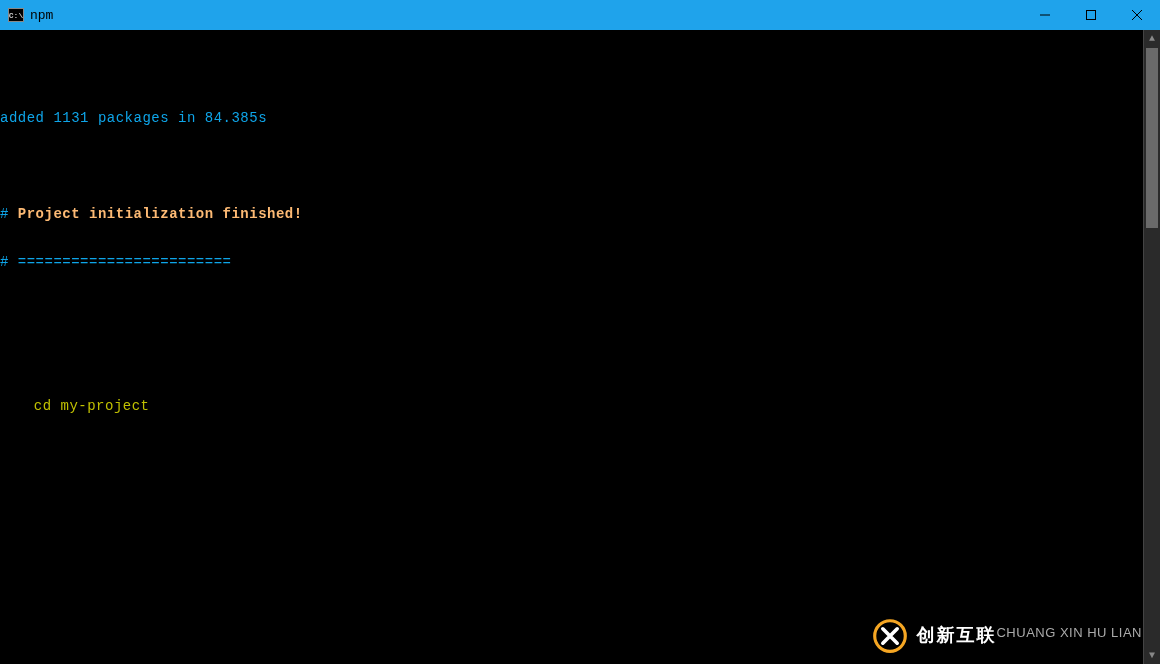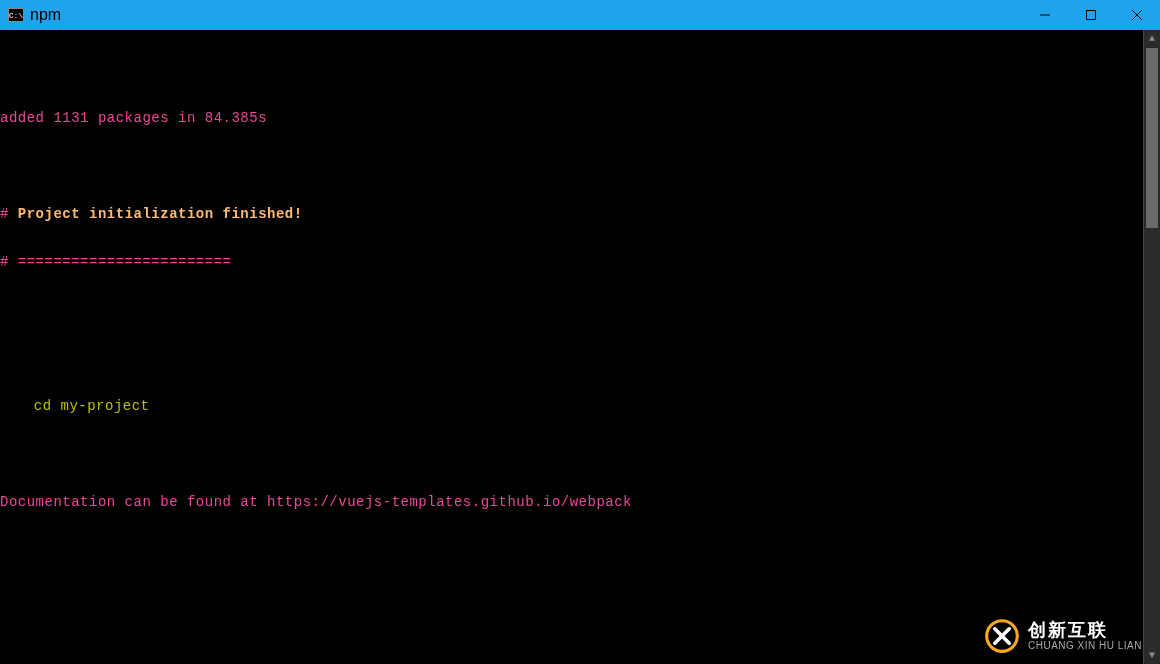--- a/index.html
+++ b/index.html
@@ -36,22 +36,22 @@
       color: #ccc;
       font-size: 8px;
       font-weight: bold;
       display: flex;
       align-items: center;
       justify-content: center;
       border: 1px solid #888;
     }
     .titlebar-text {
       color: #000;
-      font-size: 16px;
-      font-family: Liberation Sans, sans-serif;
+      font-size: 13px;
+      font-family: Liberation Mono, monospace;
     }
     .window-controls {
       display: flex;
       height: 100%;
     }
     .win-btn {
       width: 46px;
       height: 100%;
       display: flex;
       align-items: center;
@@ -97,49 +97,49 @@
       justify-content: center;
       color: #888;
       font-size: 10px;
     }
     .scrollbar-arrow.up { top: 0; }
     .scrollbar-arrow.down { bottom: 0; }
     .line {
       height: 16px;
       display: flex;
     }
-    .gray { color: #ec4899; }
+    .gray { color: #0ea5e9; }
     .green { color: #fdba74; font-weight: bold; }
     .yellow { color: #c0c000; padding-left: 16px; }
     .watermark {
       position: absolute;
       right: 18px;
       bottom: 10px;
       display: flex;
       align-items: center;
       gap: 8px;
     }
     .wm-logo {
       width: 36px;
       height: 36px;
     }
     .wm-text {
       display: flex;
-      flex-direction: column;
+      flex-direction: row;
       color: #fff;
       font-family: "Microsoft YaHei", sans-serif;
       line-height: 1.1;
     }
     .wm-cn {
       font-size: 18px;
       font-weight: bold;
       letter-spacing: 2px;
     }
     .wm-en {
-      font-size: 10px;
+      font-size: 13px;
       letter-spacing: 0.5px;
       color: #aaa;
       text-align: center;
     }
   </style>
 </head>
 <body>
 
 <div class="titlebar">
   <div class="titlebar-left">
@@ -170,21 +170,20 @@
   <div class="terminal-content">
     <div class="line"></div>
     <div class="line gray">added 1131 packages in 84.385s</div>
     <div class="line"></div>
     <div class="line"><span class="gray">#</span><span> </span><span class="green">Project initialization finished!</span></div>
     <div class="line gray"># ========================</div>
     <div class="line"></div>
     <div class="line"></div>
     <div class="line yellow">  cd my-project</div>
     <div class="line"></div>
-    <div class="line gray">Documentation can be found at https://vuejs-templates.github.io/webpack</div>
     <div class="line"></div>
     
     
     
     
     
     
     
     
     

